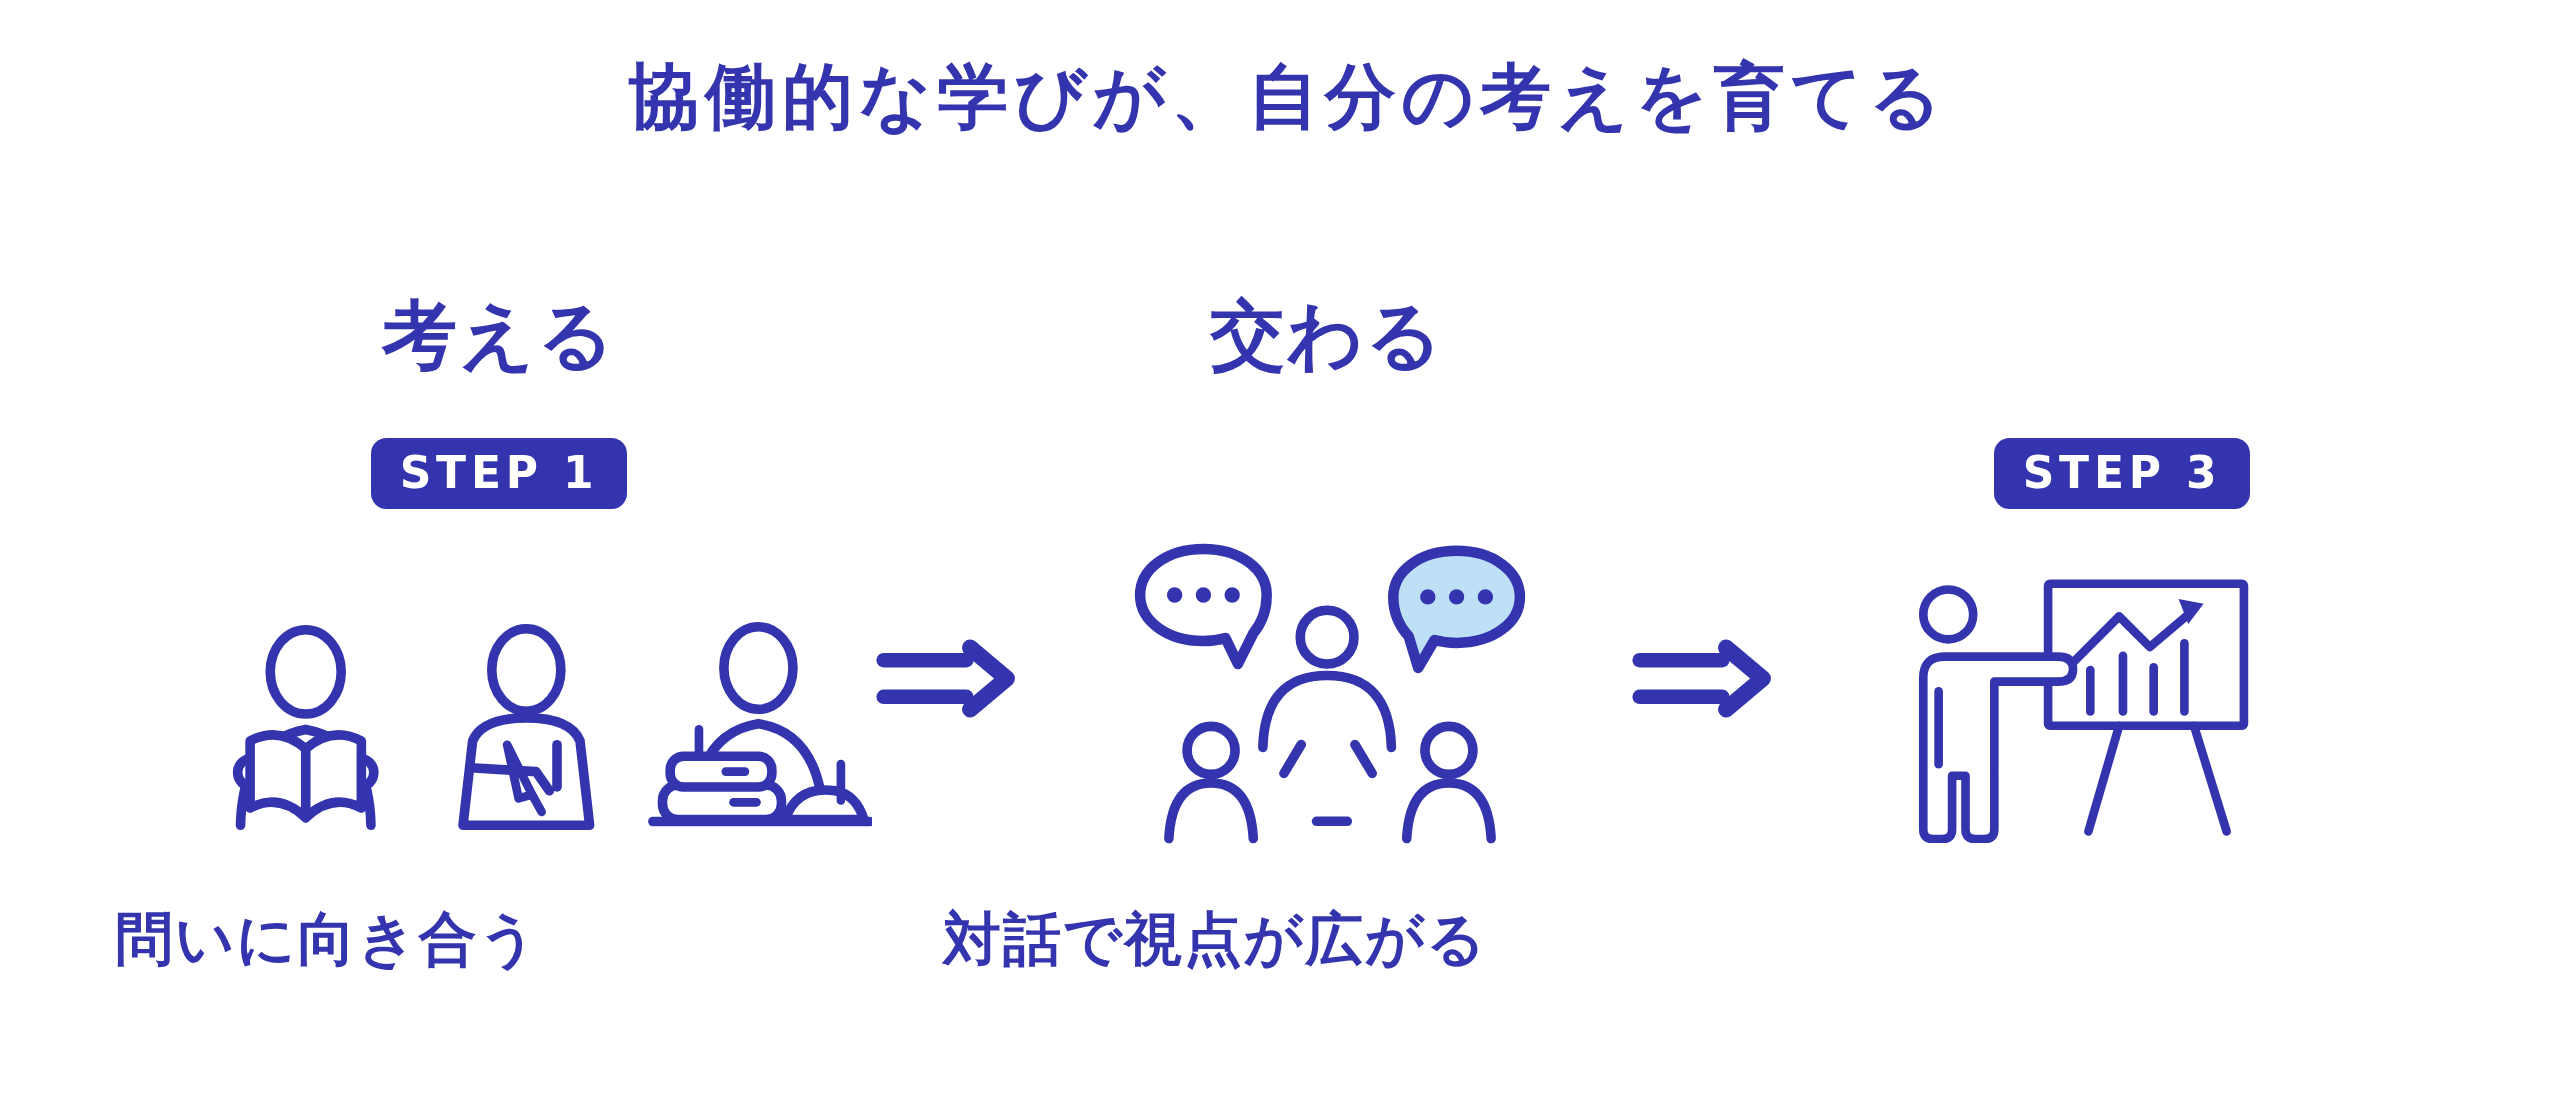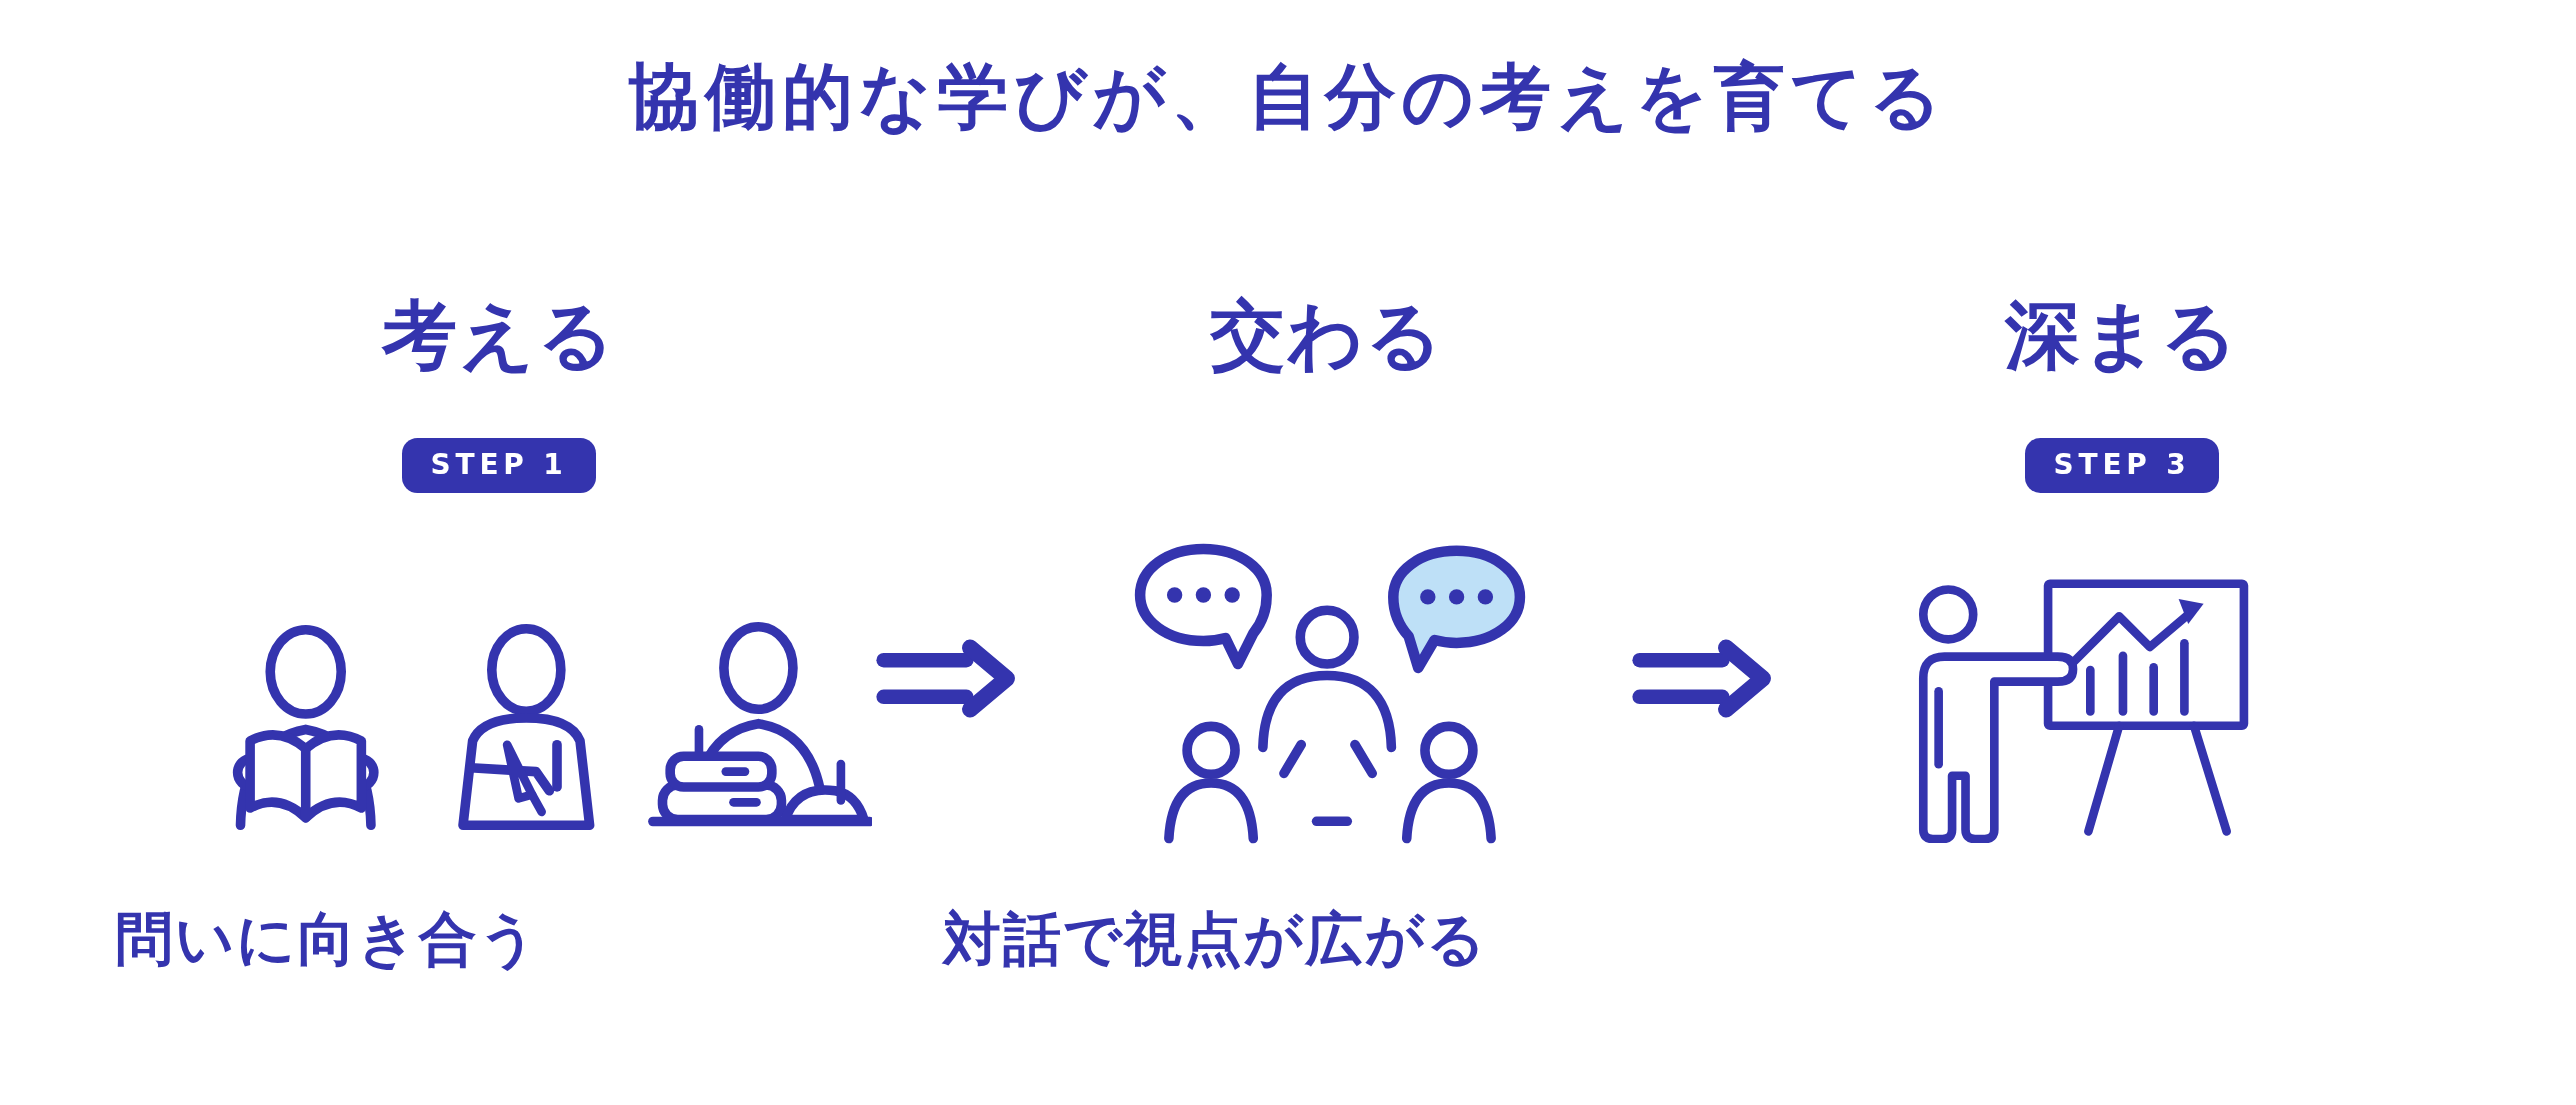--- a/index.html
+++ b/index.html
@@ -55,21 +55,21 @@
     position: absolute;
     top: 438px;
     left: 0;
     width: 100%;
     text-align: center;
   }
   .step-badge {
     display: inline-block;
     background: var(--primary);
     color: var(--badge-text);
-    font-size: 28px;
+    font-size: 44px;
     font-weight: 700;
     letter-spacing: 4.8px;
     line-height: 1;
     padding: 12.5px 29px 14.4px 29px;
     border-radius: 15.4px;
     white-space: nowrap;
   }
 
   .step-caption {
     position: absolute;
@@ -112,21 +112,20 @@
     </div>
     <div class="step-caption">問いに向き合う</div>
   </div>
 
   <div class="step-col col-2">
     <div class="step-heading">交わる</div>
     <div class="step-caption">対話で視点が広がる</div>
   </div>
 
   <div class="step-col col-3">
-    <div class="step-heading">深まる</div>
     <div class="badge-wrap">
       <span class="step-badge">STEP 3</span>
     </div>
   </div>
 
   <svg class="illustration illo-1" viewBox="0 0 680 220">
     <g>
       <ellipse class="st" cx="90" cy="52" rx="37" ry="44"></ellipse>
       <path class="st" d="M 22 212 Q 24 124 90 112 Q 156 124 158 212"></path>
       <circle class="wf" cx="34" cy="157" r="15"></circle>

